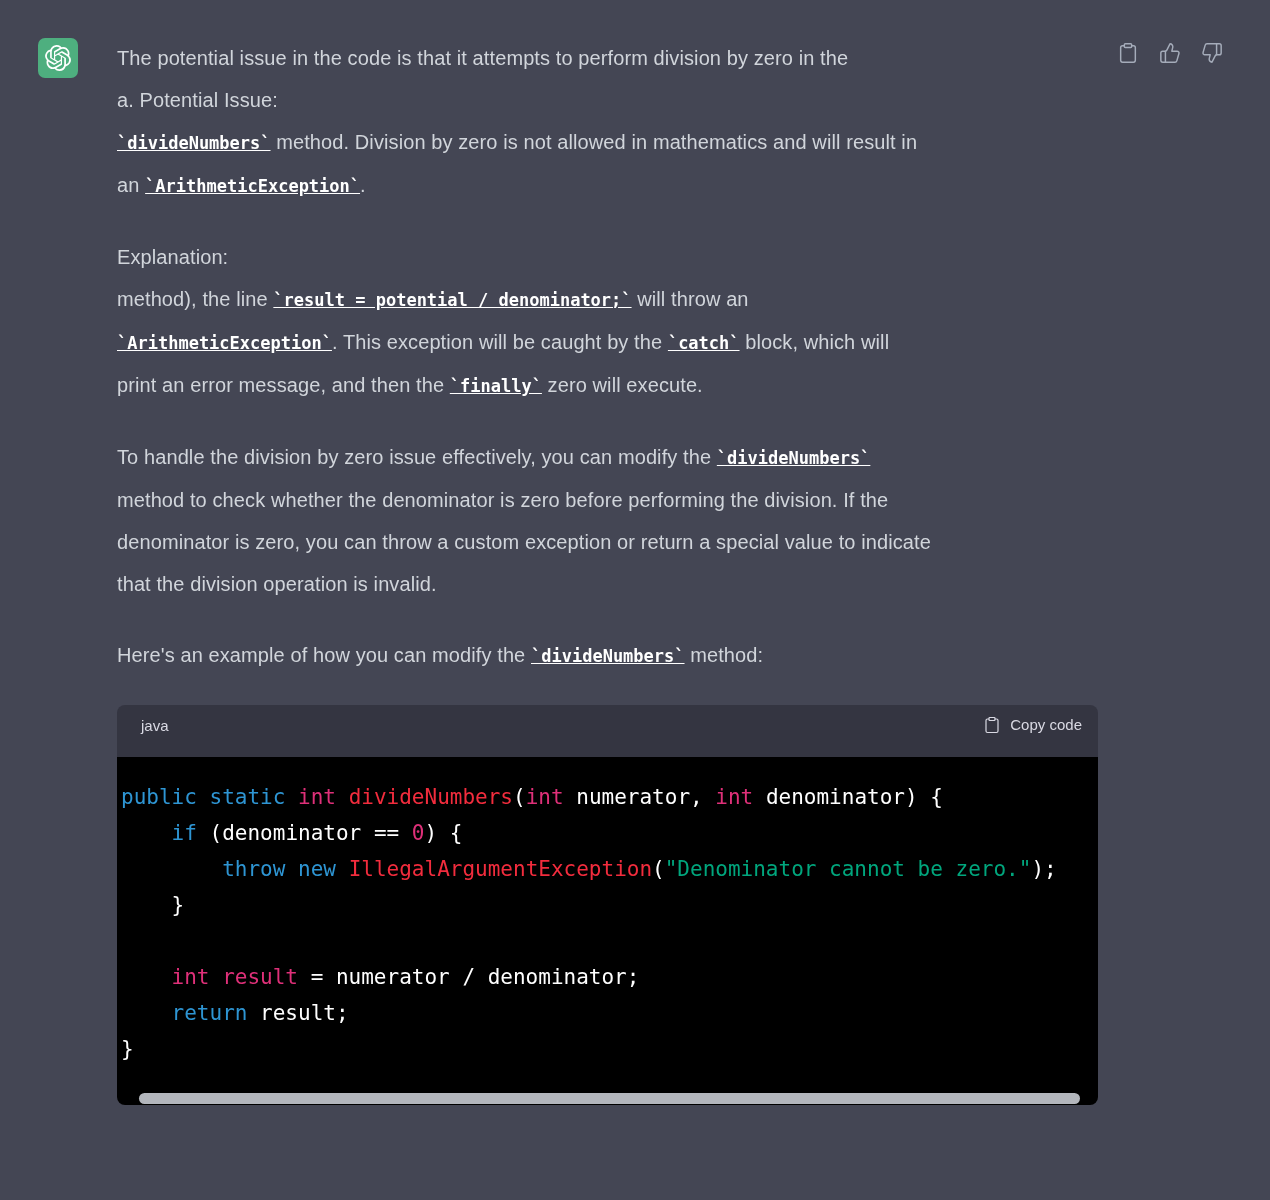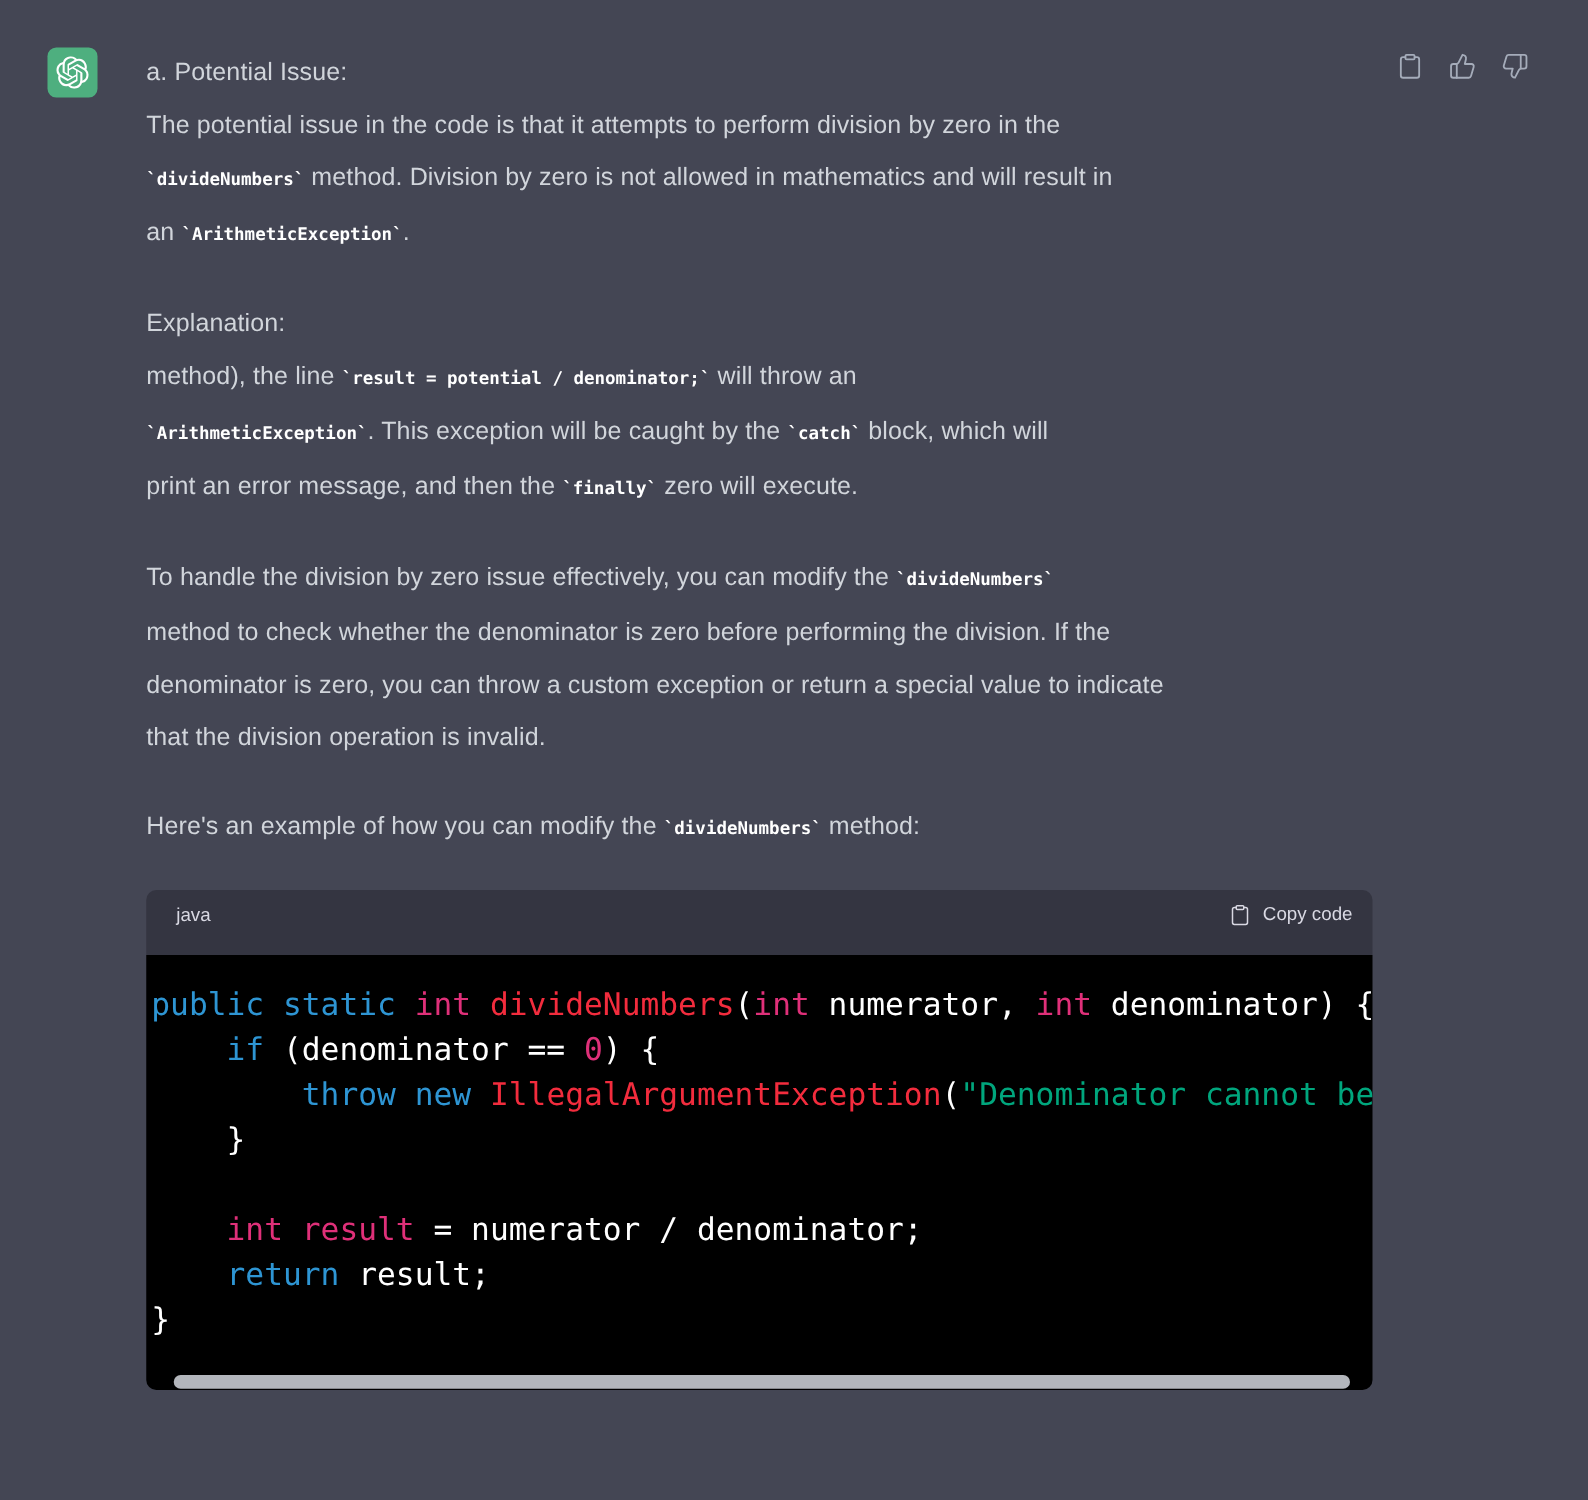--- a/index.html
+++ b/index.html
@@ -20,38 +20,38 @@
     background:var(--avatar-bg);display:flex;align-items:center;justify-content:center;
   }
   .actions{position:absolute;left:1117px;top:42px;display:flex;gap:20px}
   .icon-btn{width:22px;height:22px;padding:0;background:none;border:0;color:var(--icon);cursor:pointer}
   .icon-btn svg{width:22px;height:22px;display:block}
   .content{position:absolute;left:117px;top:37px;width:981px}
   .para{margin:0 0 29px 0;font-size:20px;line-height:42px;color:var(--text);letter-spacing:.1px}
   .para:last-of-type{margin-bottom:0}
   .line{white-space:nowrap}
   .inline-code{
-    font-family:"DejaVu Sans Mono", monospace;font-weight:700;font-size:14px;
-    color:var(--inline-code);letter-spacing:0;
+    font-family:"DejaVu Sans Mono", monospace;font-weight:700;font-size:17px;
+    color:var(--inline-code);letter-spacing:0;text-decoration:underline;
   }
   .codeblock{margin-top:28px;width:981px;border-radius:8px}
   .code-header{
     display:flex;justify-content:space-between;align-items:center;height:52px;
     padding:0 16px 12px 24px;background:var(--code-header-bg);border-radius:8px 8px 0 0;
     font-size:15px;color:var(--code-header-text);
   }
   .copy-code{
     display:flex;gap:9px;background:none;border:0;padding:0;cursor:pointer;
     font-family:"Liberation Sans", sans-serif;font-size:15px;color:var(--code-header-text);
   }
   .copy-code svg{width:18px;height:18px;display:block}
   .code-body{position:relative;height:348px;background:var(--code-bg);border-radius:0 0 8px 8px;overflow:hidden}
   .code-body pre{
     margin:0;padding:22px 6px 0 4px;
-    font-family:"DejaVu Sans Mono", monospace;font-size:25px;line-height:36px;color:var(--code-text);
+    font-family:"DejaVu Sans Mono", monospace;font-size:21px;line-height:36px;color:var(--code-text);
   }
   .code-line{white-space:pre}
   .tok-kw{color:var(--tok-kw)} .tok-ty{color:var(--tok-ty)}
   .tok-fn{color:var(--tok-fn)} .tok-str{color:var(--tok-str)} .tok-num{color:var(--tok-ty)}
   .hscrollbar{position:absolute;left:22px;right:18px;bottom:1px;height:11px;border-radius:6px;background:var(--scrollbar);cursor:pointer}
 </style>
 </head>
 <body>
 
 <div class="avatar">
@@ -77,22 +77,22 @@
     <svg viewBox="0 0 24 24" fill="none" stroke="currentColor" stroke-width="1.6" stroke-linecap="round" stroke-linejoin="round">
       <path d="M17 14V2"></path>
       <path d="M9 18.12 10 14H4.17a2 2 0 0 1-1.92-2.56l2.33-8A2 2 0 0 1 6.5 2H20a2 2 0 0 1 2 2v8a2 2 0 0 1-2 2h-2.76a2 2 0 0 0-1.79 1.11L12 22a3.13 3.13 0 0 1-3-3.88Z"></path>
     </svg>
   </button>
 </div>
 
 <div class="content">
   <div>
       <div class="para">
+        <div class="line"><span>The potential issue in the code is that it attempts to perform division by zero in the</span></div>
         <div class="line"><span>a. Potential Issue:</span></div>
-        <div class="line"><span>The potential issue in the code is that it attempts to perform division by zero in the</span></div>
         <div class="line"><span class="inline-code">`divideNumbers`</span><span> method. Division by zero is not allowed in mathematics and will result in</span></div>
         <div class="line"><span>an </span><span class="inline-code">`ArithmeticException`</span><span>.</span></div>
       </div>
       <div class="para">
         <div class="line"><span>Explanation:</span></div>
         <div class="line"><span>method), the line </span><span class="inline-code">`result = potential / denominator;`</span><span> will throw an</span></div>
         <div class="line"><span class="inline-code">`ArithmeticException`</span><span>. This exception will be caught by the </span><span class="inline-code">`catch`</span><span> block, which will</span></div>
         <div class="line"><span>print an error message, and then the </span><span class="inline-code">`finally`</span><span> zero will execute.</span></div>
       </div>
       <div class="para">

